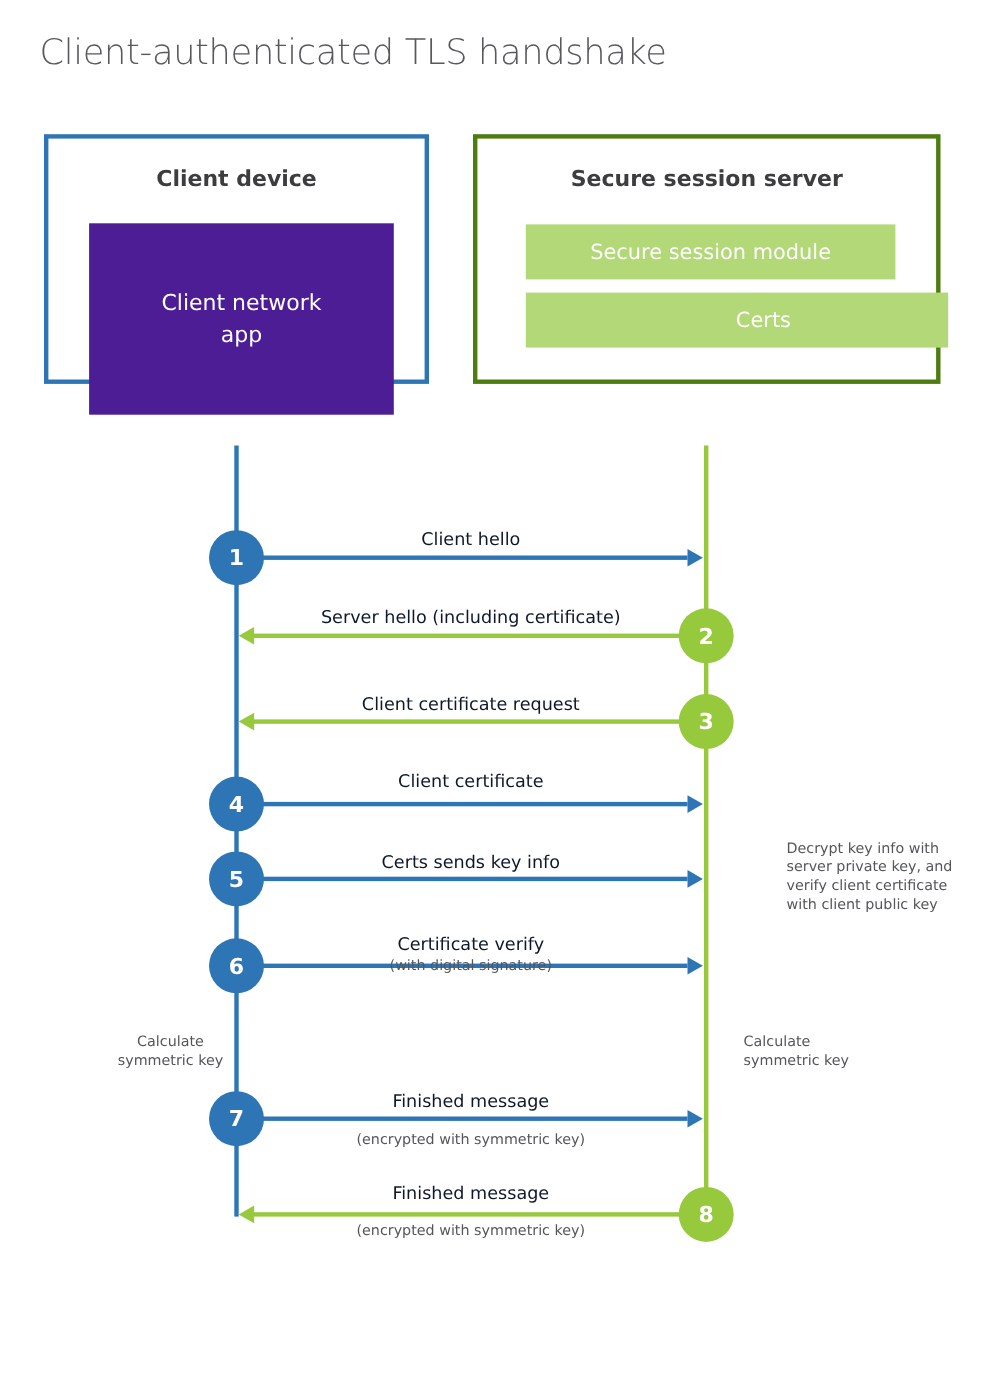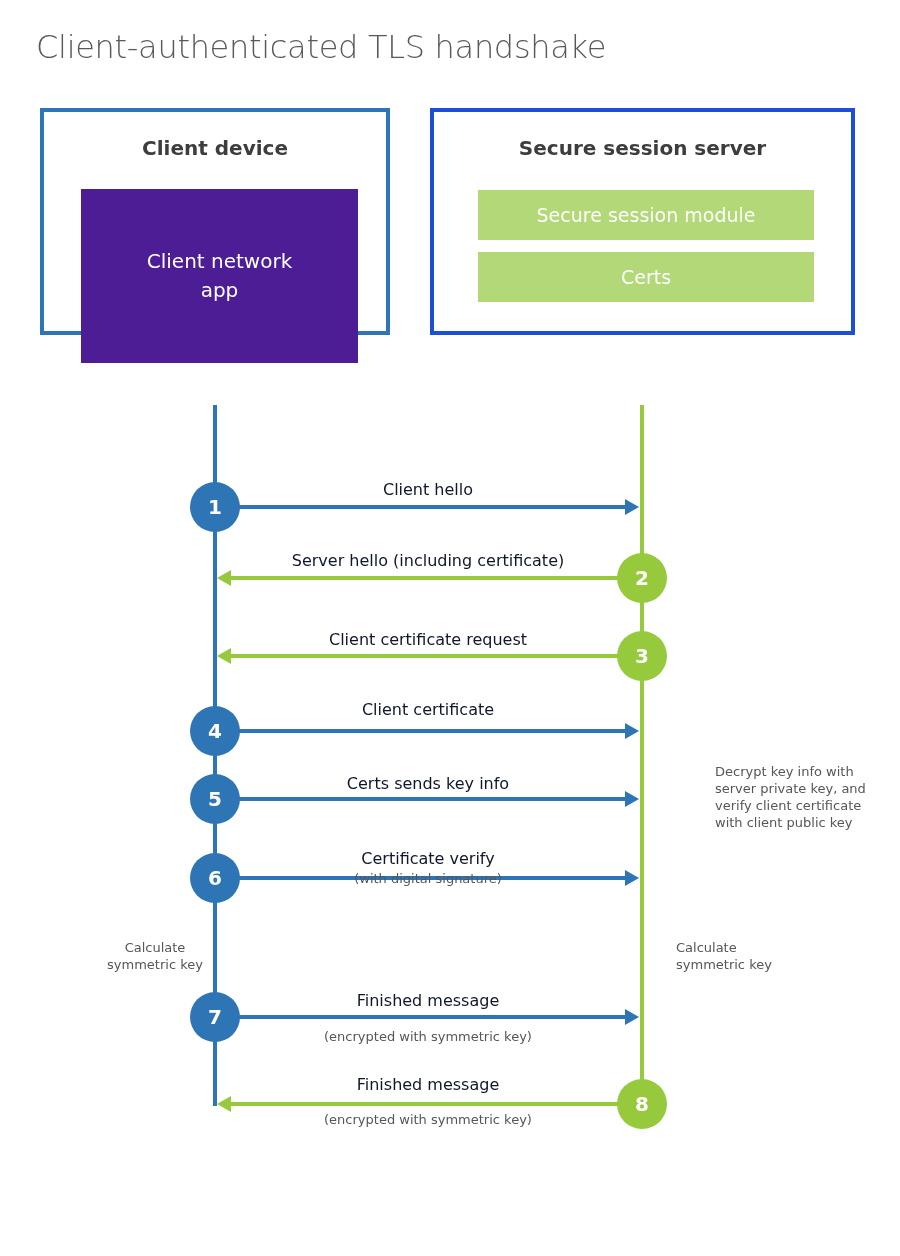--- a/index.html
+++ b/index.html
@@ -5,38 +5,38 @@
   html,body{margin:0;padding:0;background:#ffffff;}
   .canvas{
     position:relative;width:900px;height:1256px;background:#ffffff;overflow:hidden;
     font-family:"DejaVu Sans","Liberation Sans",sans-serif;
   }
   .page-title{
     position:absolute;left:36px;top:28px;margin:0;
     font-size:32px;font-weight:300;color:#58595c;letter-spacing:-0.3px;
   }
   
-  .actor{position:absolute;top:108px;height:227px;background:#fff;box-sizing:border-box;}
+  .actor{position:absolute;top:122px;height:227px;background:#fff;box-sizing:border-box;}
   .client-box{left:40px;width:350px;border:4px solid #2e75b6;}
-  .server-box{left:430px;width:425px;border:4px solid #1d4ed8;}
+  .server-box{left:430px;width:425px;border:4px solid #4d7c0f;}
   .actor-title{
     position:absolute;left:0;top:24px;width:100%;text-align:center;
     font-size:20px;font-weight:bold;color:#3d3d3f;
   }
   .client-app{
     position:absolute;left:37px;top:77px;width:277px;height:174px;background:#4c1d95;
     display:flex;align-items:center;justify-content:center;text-align:center;
     color:#ffffff;font-size:20px;line-height:29px;
   }
   .client-app span{display:inline-block;width:180px;}
   .server-bar{
     position:absolute;left:44px;width:336px;height:50px;background:#b2d878;
     text-align:center;line-height:50px;color:#ffffff;font-size:19px;
   }
-  .bar-1{top:78px;} .bar-2{top:140px;} .bar-3{top:202px;}
+  .bar-1{top:78px;} .bar-2{top:140px;padding-left:48px;} .bar-3{top:202px;}
   
   .lifeline{position:absolute;width:4px;z-index:1;}
   .lifeline.blue{background:#2e75b6;left:213px;top:405px;height:701px;}
   .lifeline.green{background:#97c93d;left:640px;top:405px;height:700px;}
   
   .arrow-line{position:absolute;height:4px;z-index:2;}
   .arrow-line.blue{background:#2e75b6;left:217px;width:408px;}
   .arrow-line.green{background:#97c93d;left:229px;width:413px;}
   .arrow-head{position:absolute;width:0;height:0;z-index:2;
     border-top:8px solid transparent;border-bottom:8px solid transparent;}

